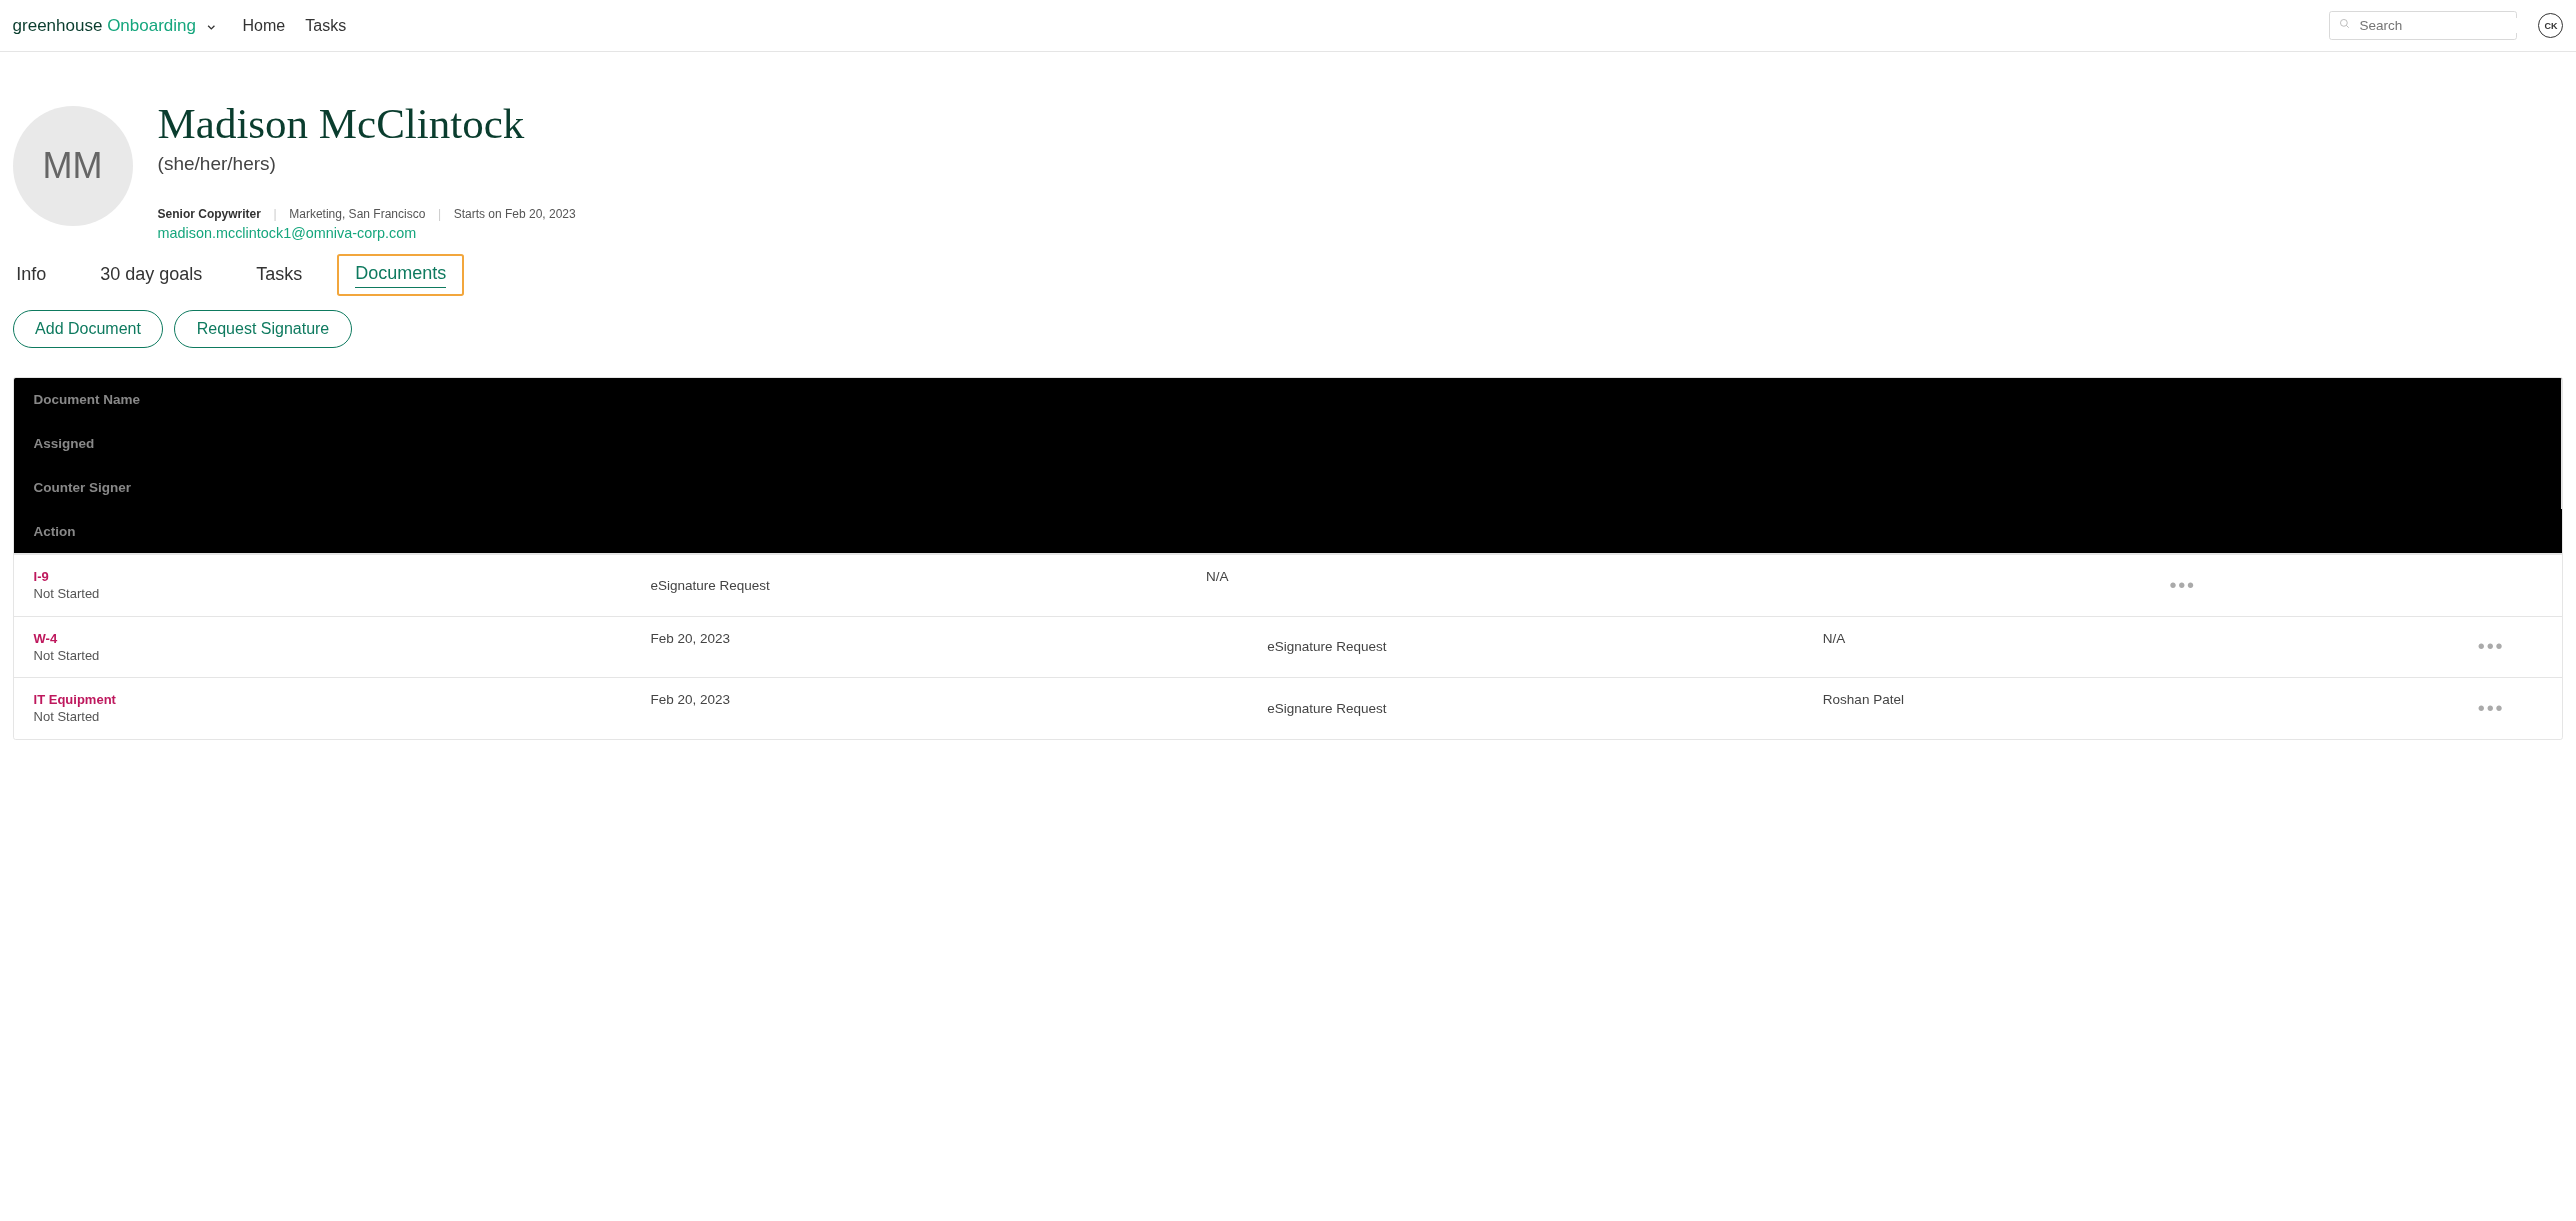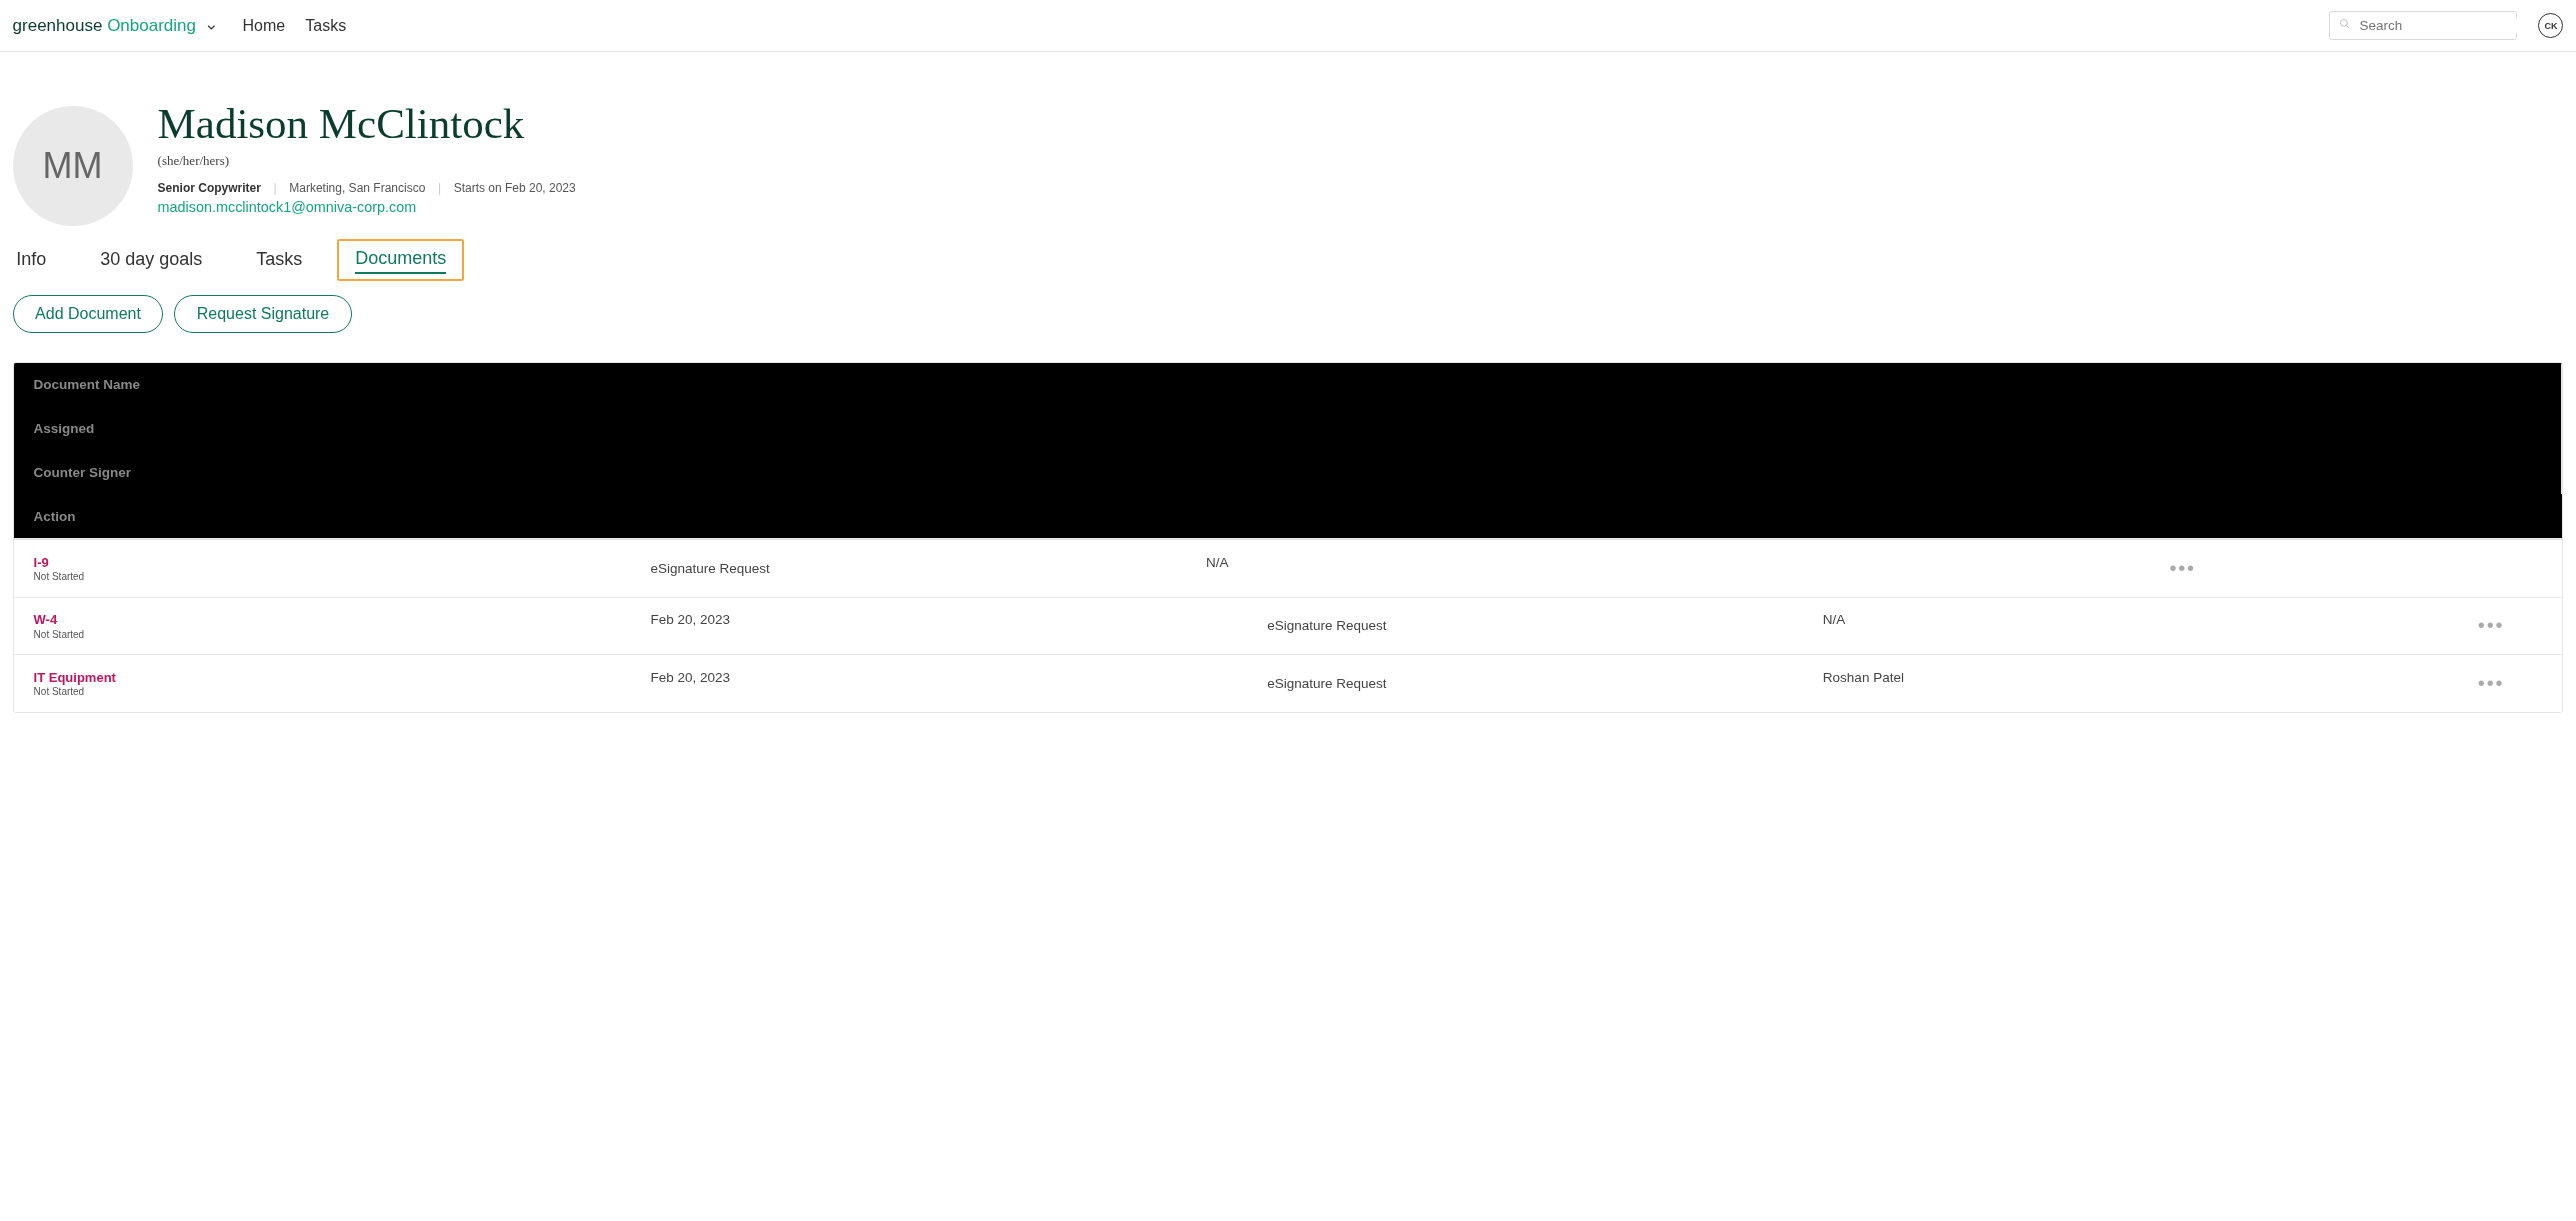--- a/index.html
+++ b/index.html
@@ -72,21 +72,21 @@
     font-size: 36px; color: #666;
   }
   .profile-info h1 {
     font-family: Georgia, "Times New Roman", serif;
     font-size: 43px;
     font-weight: 400;
     color: #0a3d2e;
     margin-bottom: 5.4px;
     margin-top: -7.2px;
   }
-  .pronouns { color: #444; font-size: 13px; margin-bottom: 12px; font-family: Liberation Serif, serif; }
+  .pronouns { color: #444; font-size: 19px; margin-bottom: 32px; }
   .meta-row { display: flex; align-items: center; gap: 12.6px; font-size: 12px; margin-bottom: 3.6px; }
   .meta-row .divider { color: #ccc; }
   .job-title { font-weight: 700; color: #333; }
   .meta-grey { color: #555; }
   .email { color: #15a67d; font-size: 14.4px; }
 
   
   .tabs {
     display: flex;
     gap: 54px;
@@ -151,21 +151,21 @@
   .col-action  { flex: 1; text-align: left; }
   .sort-arrow { color: #888; font-size: 11.7px; }
 
   .doc-row {
     display: flex;
     border-top: 0.9px solid #e5e5e5;
   }
   .doc-row:first-of-type { border-top: none; }
   .td { color: #444; }
   .doc-name { font-weight: 700; color: #be185d; font-size: 13px; }
-  .doc-status { color: #555; font-size: 10px; margin-top: 1.8px; }
+  .doc-status { color: #555; font-size: 13px; margin-top: 1.8px; }
   .td-action { display: flex; align-items: center; justify-content: center; }
   .kebab {
     color: #aaa; font-size: 20px; letter-spacing: 1.8px;
     cursor: pointer;
   }
 </style>
 </head>
 <body>
 
 <div class="top-header">

